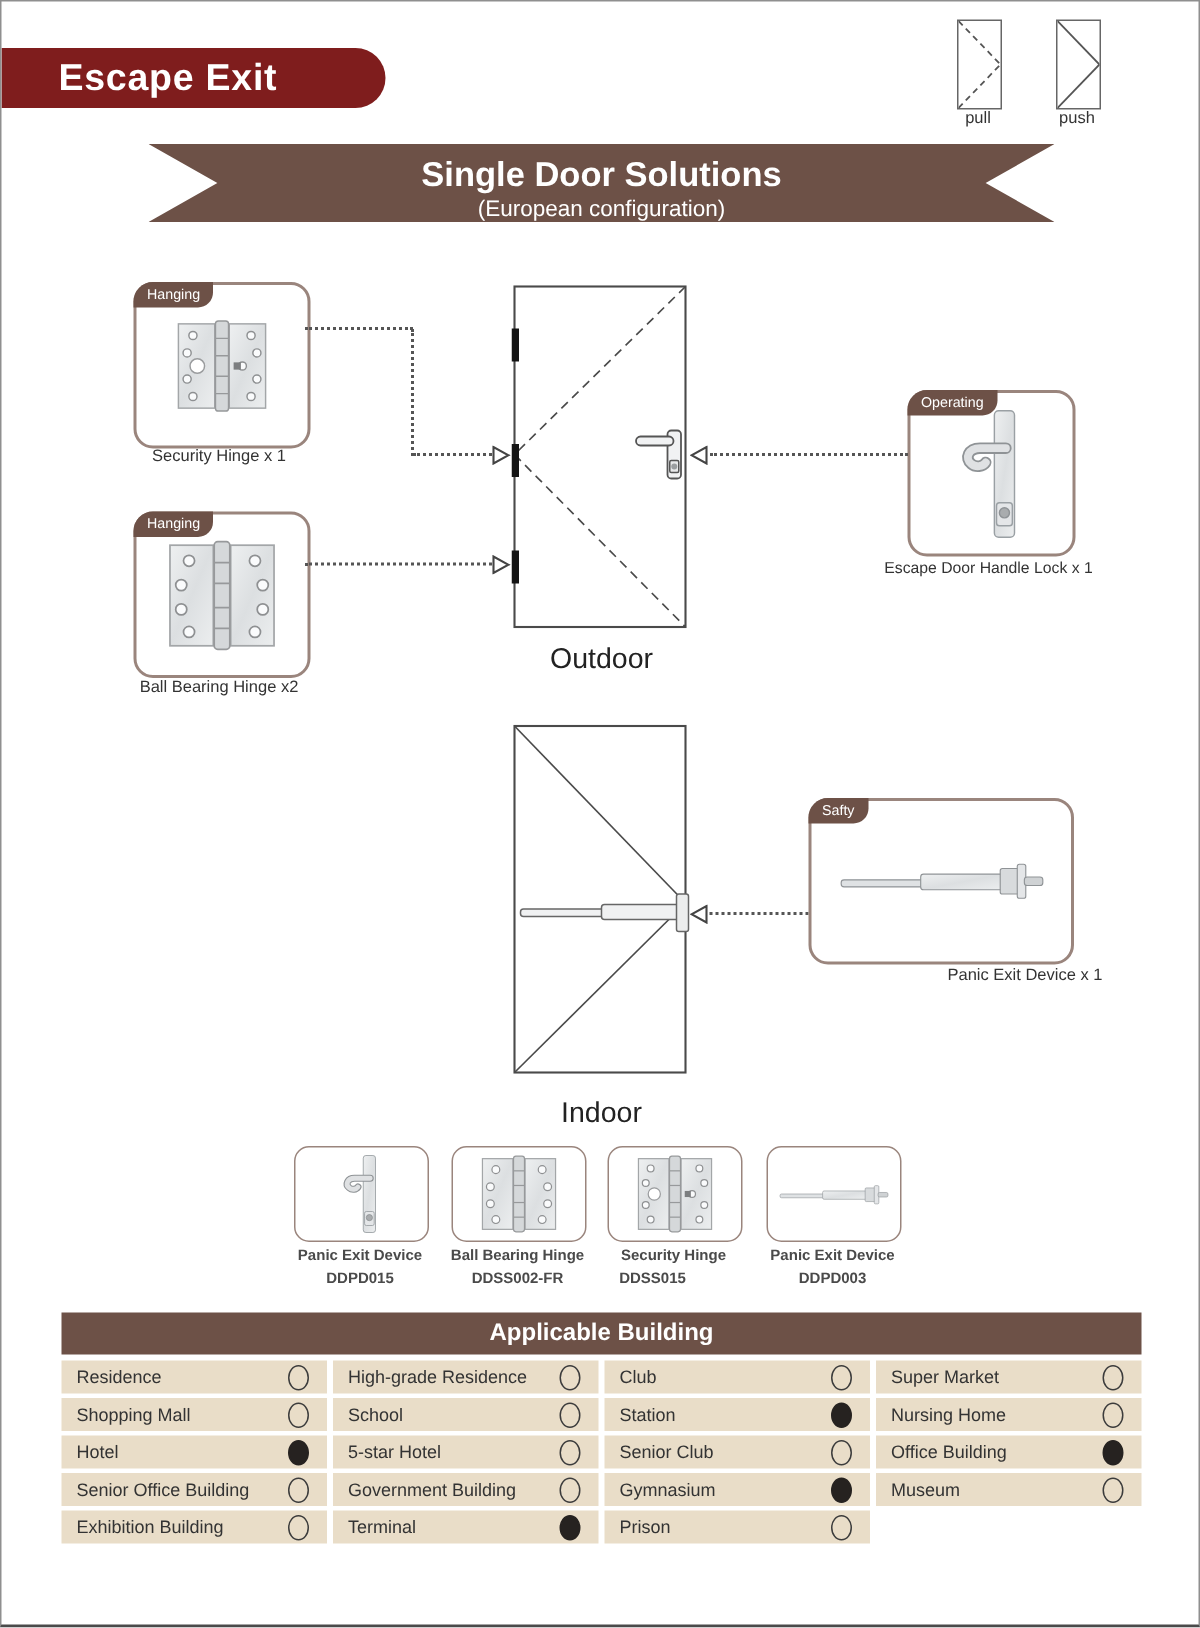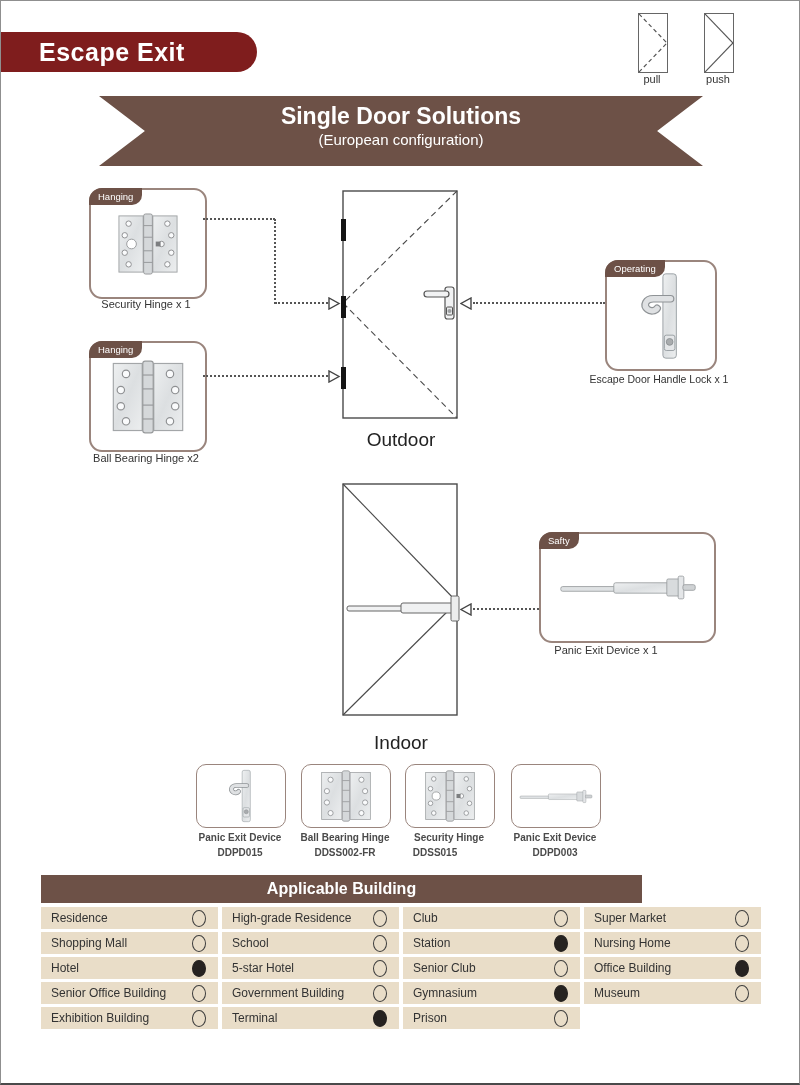--- a/index.html
+++ b/index.html
@@ -9,21 +9,21 @@
     font-family:"Liberation Sans","DejaVu Sans",sans-serif;color:#333;overflow:hidden;
   }
   
   .hdr-banner{position:absolute;left:0;top:31px;width:256px;height:40px;background:#7f1d1d;
     border-radius:0 20px 20px 0;display:flex;align-items:center;}
   .hdr-banner span{color:#fff;font-size:25px;font-weight:bold;padding-left:38px;letter-spacing:.5px;}
   
   .pp-rect{position:absolute;width:28px;height:58px;border:1px solid #666;background:#fff;}
   .pp-label{position:absolute;width:30px;text-align:center;font-size:11px;color:#333;top:72px;}
   
-  .ribbon{position:absolute;left:98px;top:95px;width:604px;height:70px;background:#6d5147;
+  .ribbon{position:absolute;left:98px;top:95px;width:604px;height:52px;background:#6d5147;
     clip-path:polygon(0% 0%,100% 0%,92.4% 50%,100% 100%,0% 100%,7.6% 50%);
     text-align:center;color:#fff;}
   .ribbon .t{font-size:23px;font-weight:bold;margin-top:7px;}
   .ribbon .s{font-size:15px;margin-top:1px;}
   
   .pcard{position:absolute;background:#fff;border:2px solid #9a857d;border-radius:13px;
     display:flex;align-items:center;justify-content:center;}
   .ptab{position:absolute;left:-2px;top:-2px;height:17px;line-height:17px;background:#6d5147;
     color:#fff;font-size:9.5px;padding:0 9px 0 9px;border-radius:13px 0 10px 0;}
   .cap{position:absolute;font-size:11px;color:#333;text-align:center;width:170px;}
@@ -31,21 +31,21 @@
   .dl-h{position:absolute;border-top:2px dotted #555;}
   .dl-v{position:absolute;border-left:2px dotted #555;}
   .arrow{position:absolute;width:13px;height:13px;}
   
   .side-label{position:absolute;width:140px;text-align:center;font-size:19px;color:#222;}
   
   .prod{position:absolute;width:88px;height:62px;border:1.5px solid #9a857d;border-radius:10px;
     background:#fff;display:flex;align-items:center;justify-content:center;}
   .prod-name{position:absolute;width:110px;text-align:center;font-size:10px;font-weight:bold;color:#4a4a4a;}
   
-  .bt-header{position:absolute;left:40px;top:874px;width:601px;height:28px;background:#6d5147;
+  .bt-header{position:absolute;left:40px;top:874px;width:720px;height:28px;background:#6d5147;
     color:#fff;font-size:16px;font-weight:bold;text-align:center;line-height:28px;}
   .bt-grid{position:absolute;left:40px;top:906px;width:720px;display:grid;
     grid-template-columns:repeat(4,1fr);gap:3px 4px;}
   .bt-cell{height:22px;background:#e9ddc8;display:flex;align-items:center;
     justify-content:space-between;padding:0 12px 0 10px;font-size:12px;color:#333;}
   .radio{width:12px;height:15px;border:1.5px solid #3c3c3c;border-radius:50%;background:#e9ddc8;flex:0 0 auto;}
   .radio.filled{background:#262220;border-color:#262220;}
 </style>
 </head>
 <body>
@@ -208,21 +208,21 @@
   <svg class="arrow" style="left:459px;top:602px;">
       <polygon points="11,1 11,12 1,6.5" fill="#fff" stroke="#444" stroke-width="1.4"></polygon>
     </svg>
 
   <div class="pcard" style="left:538px;top:531px;width:173px;height:107px;">
     <div class="ptab">Safty</div>
     <svg width="142" height="27" viewBox="0 0 150 28">
         <use href="#panic-bar"></use>
       </svg>
   </div>
-  <div class="cap" style="left:520px;top:643px;">Panic Exit Device x 1</div>
+  <div class="cap" style="left:564px;top:643px;text-align:right;">Panic Exit Device x 1</div>
 
   <div class="prod" style="left:195px;top:763px;">
     <svg width="28" height="56" viewBox="0 0 48 96">
         <use href="#handle-lock"></use>
       </svg>
   </div>
   <div class="prod-name" style="left:184px;top:831px;">Panic Exit Device</div>
   <div class="prod-name" style="left:184px;top:846px;">DDPD015</div>
 
   <div class="prod" style="left:300px;top:763px;">

